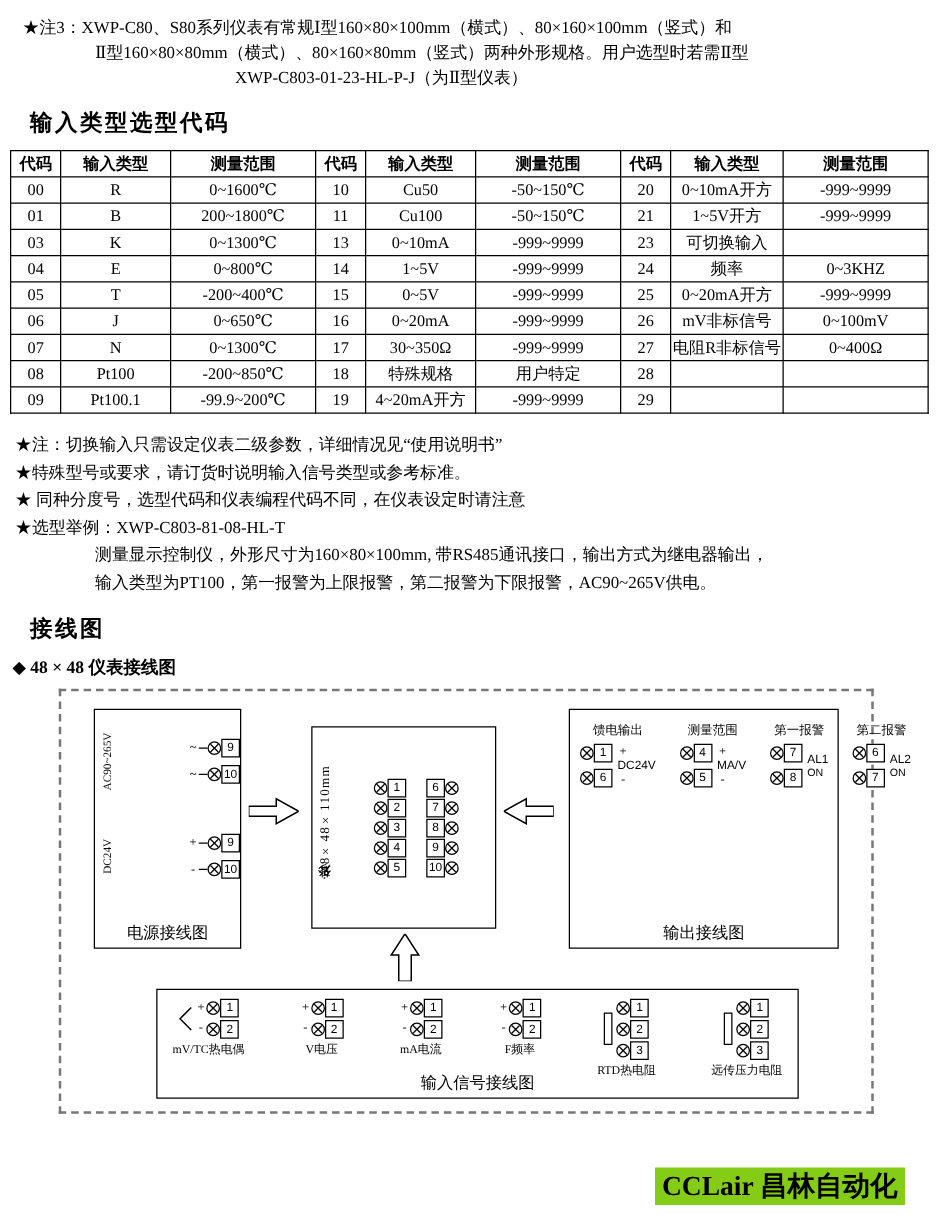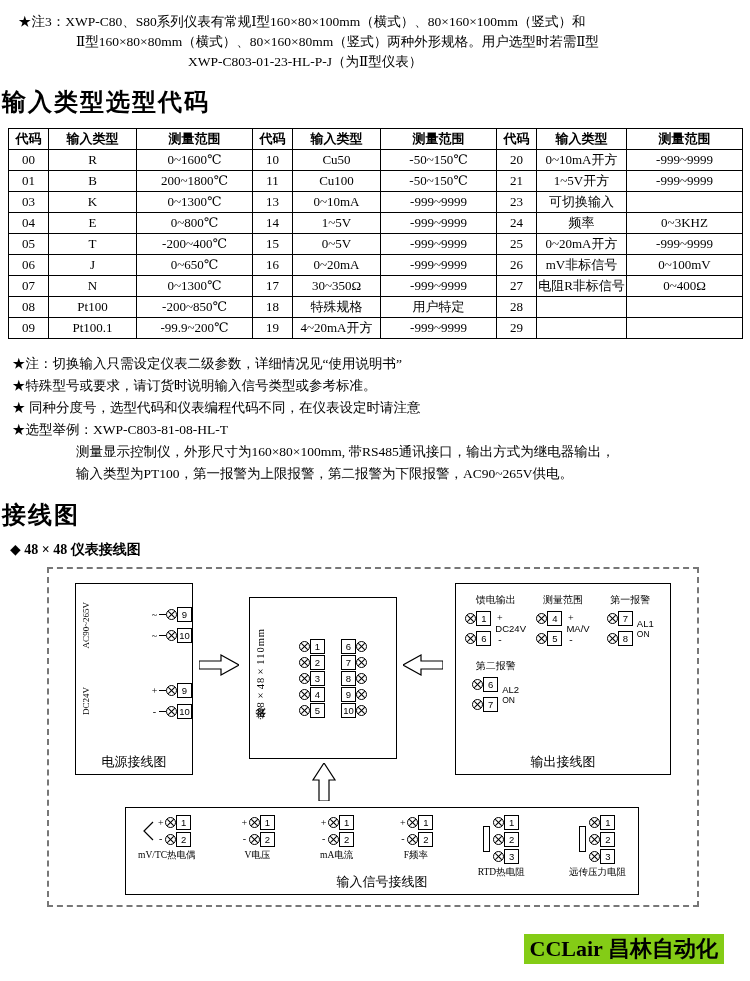--- a/index.html
+++ b/index.html
@@ -8,21 +8,21 @@
        font-family:"Liberation Serif","DejaVu Serif",serif;font-size:14px}
 
   
   .note3{padding-top:12px;font-size:13.5px;line-height:20px}
   .note3 p{margin:0;white-space:nowrap}
   .note3 .i0{margin-left:18px}
   .note3 .i1{margin-left:76px}
   .note3 .i2{margin-left:76px}
   .note3 .i3{margin-left:188px}
 
-  h1.sec{font-size:24px;font-weight:bold;letter-spacing:2px;margin:14px 0 10px 2px}
+  h1.sec{font-size:18px;font-weight:bold;letter-spacing:2px;margin:14px 0 10px 24px}
 
   
   table.codes{border-collapse:collapse;margin-left:8px;width:734px;font-size:13px;text-align:center;table-layout:fixed}
   table.codes th,table.codes td{border:1px solid #000;padding:1px 1px;height:21px;overflow:hidden;white-space:nowrap}
   table.codes th{font-weight:bold}
 
   
   .notes{margin-top:14px;font-size:13.5px;line-height:22px}
   .notes p{margin:0 0 0 12px;white-space:nowrap}
   .notes p.ind{margin-left:76px}
@@ -52,21 +52,21 @@
   .tcol{display:flex;flex-direction:column;gap:4px}
 
   .pgroup{display:flex;align-items:center;justify-content:space-between;padding-left:6px;margin-top:18px}
   .pgroup+.pgroup{margin-top:34px}
 
   .clabel{writing-mode:vertical-rl;transform:rotate(180deg);font-size:10.5px;letter-spacing:1px;margin:0 4px 0 2px;white-space:nowrap}
   .strips{display:flex;gap:16px;flex:1;justify-content:center}
   .strip{display:flex;flex-direction:column}
   .strip .trow{height:16px}
 
-  .ogrid{display:grid;grid-template-columns:1fr 1fr 1fr;gap:12px 4px;padding:9px 8px 0}
+  .ogrid{display:grid;grid-template-columns:1fr 1fr 1fr 1fr;gap:12px 19px;padding:9px 8px 0}
   .gname{font-size:10px;text-align:center;margin-bottom:3px;white-space:nowrap}
   .gbody{display:flex;justify-content:center;align-items:center}
   .gbody .tcol{gap:3px}
   .sidecol{display:flex;flex-direction:column;justify-content:center;align-items:flex-start;margin-left:4px;
            font-size:9px;line-height:11px}
   .slabel{font-size:9.5px;white-space:nowrap;font-family:"Liberation Sans",sans-serif}
   .sw{font-size:8.5px;font-family:"Liberation Sans",sans-serif}
 
   .igrid{display:flex;justify-content:space-between;padding:6px 12px 0}
   .igroup{display:flex;flex-direction:column;align-items:center}

